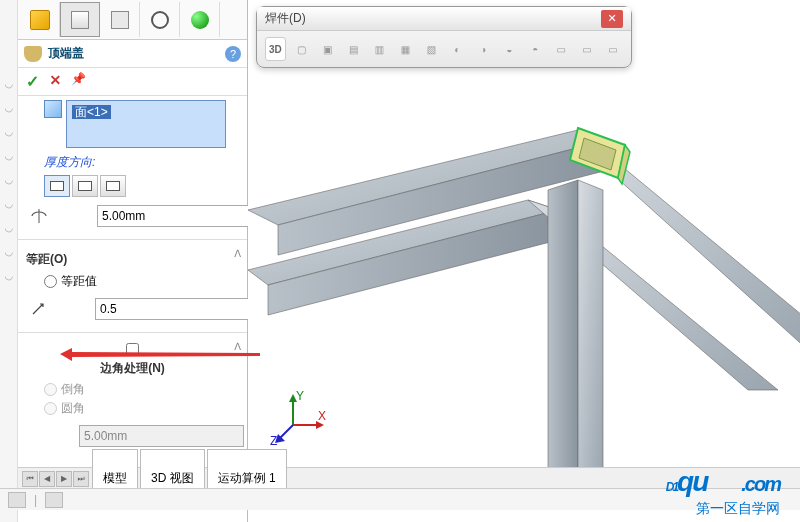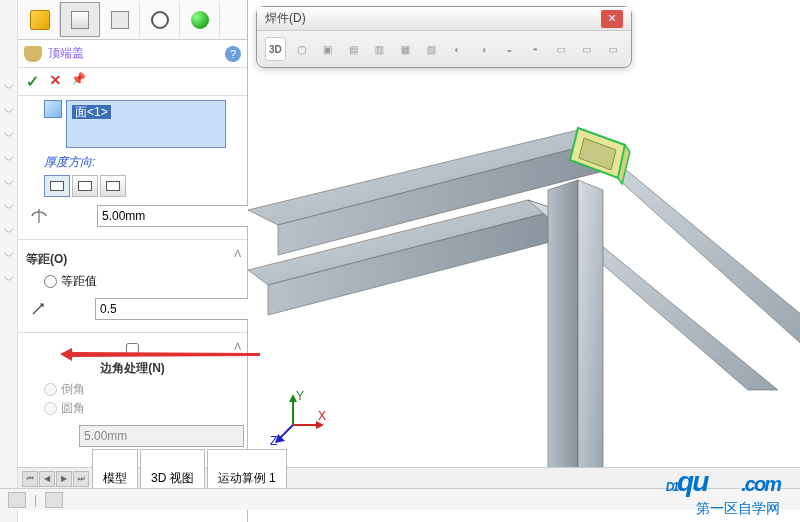--- a/index.html
+++ b/index.html
@@ -17,21 +17,21 @@
     .top-tabs .tab-btn { width: 40px; display: flex; align-items: center; justify-content: center; cursor: pointer; border-right: 1px solid #ddd; }
     .top-tabs .tab-btn.active { background: #e8e8e8; border: 1px solid #999; }
     .cube-ico { width: 20px; height: 20px; background: linear-gradient(135deg,#ffd24a,#e8a400); border-radius: 2px; border: 1px solid #b88000; }
     .list-ico { width: 18px; height: 18px; border: 1px solid #888; background: linear-gradient(#fff,#ddd); }
     .tree-ico { width: 18px; height: 18px; background: #e8e8e8; border: 1px solid #888; }
     .target-ico { width: 18px; height: 18px; border: 2px solid #555; border-radius: 50%; }
     .ball-ico { width: 18px; height: 18px; border-radius: 50%; background: radial-gradient(circle at 30% 30%, #8f8, #080); }
     
     .feature-header { display: flex; align-items: center; height: 28px; padding: 0 6px; border-bottom: 1px solid #ddd; }
     .feature-header .fico { width: 18px; height: 16px; background: #d4b868; border-radius: 3px 3px 8px 8px; margin-right: 6px; }
-    .feature-header .ftitle { color: #8b5cf6; font-weight: normal; }
+    .feature-header .ftitle { color: #0c4a6e; font-weight: bold; }
     .feature-header .qmark { margin-left: auto; width: 16px; height: 16px; border-radius: 50%; background: #6aa0e0; color: #fff; text-align: center; line-height: 16px; font-size: 11px; }
     
     .accept-row { display: flex; gap: 10px; padding: 4px 8px; border-bottom: 1px solid #ddd; }
     .accept-row .chk { color: #2a9a2a; font-weight: bold; font-size: 16px; }
     .accept-row .xmk { color: #c33; font-weight: bold; font-size: 14px; }
     
     .section { padding: 4px 8px; position: relative; }
     .section-hd { font-weight: bold; color: #333; padding: 3px 0; cursor: pointer; }
     .section-arrow { position: absolute; right: 6px; top: 4px; color: #888; font-size: 10px; }
     

